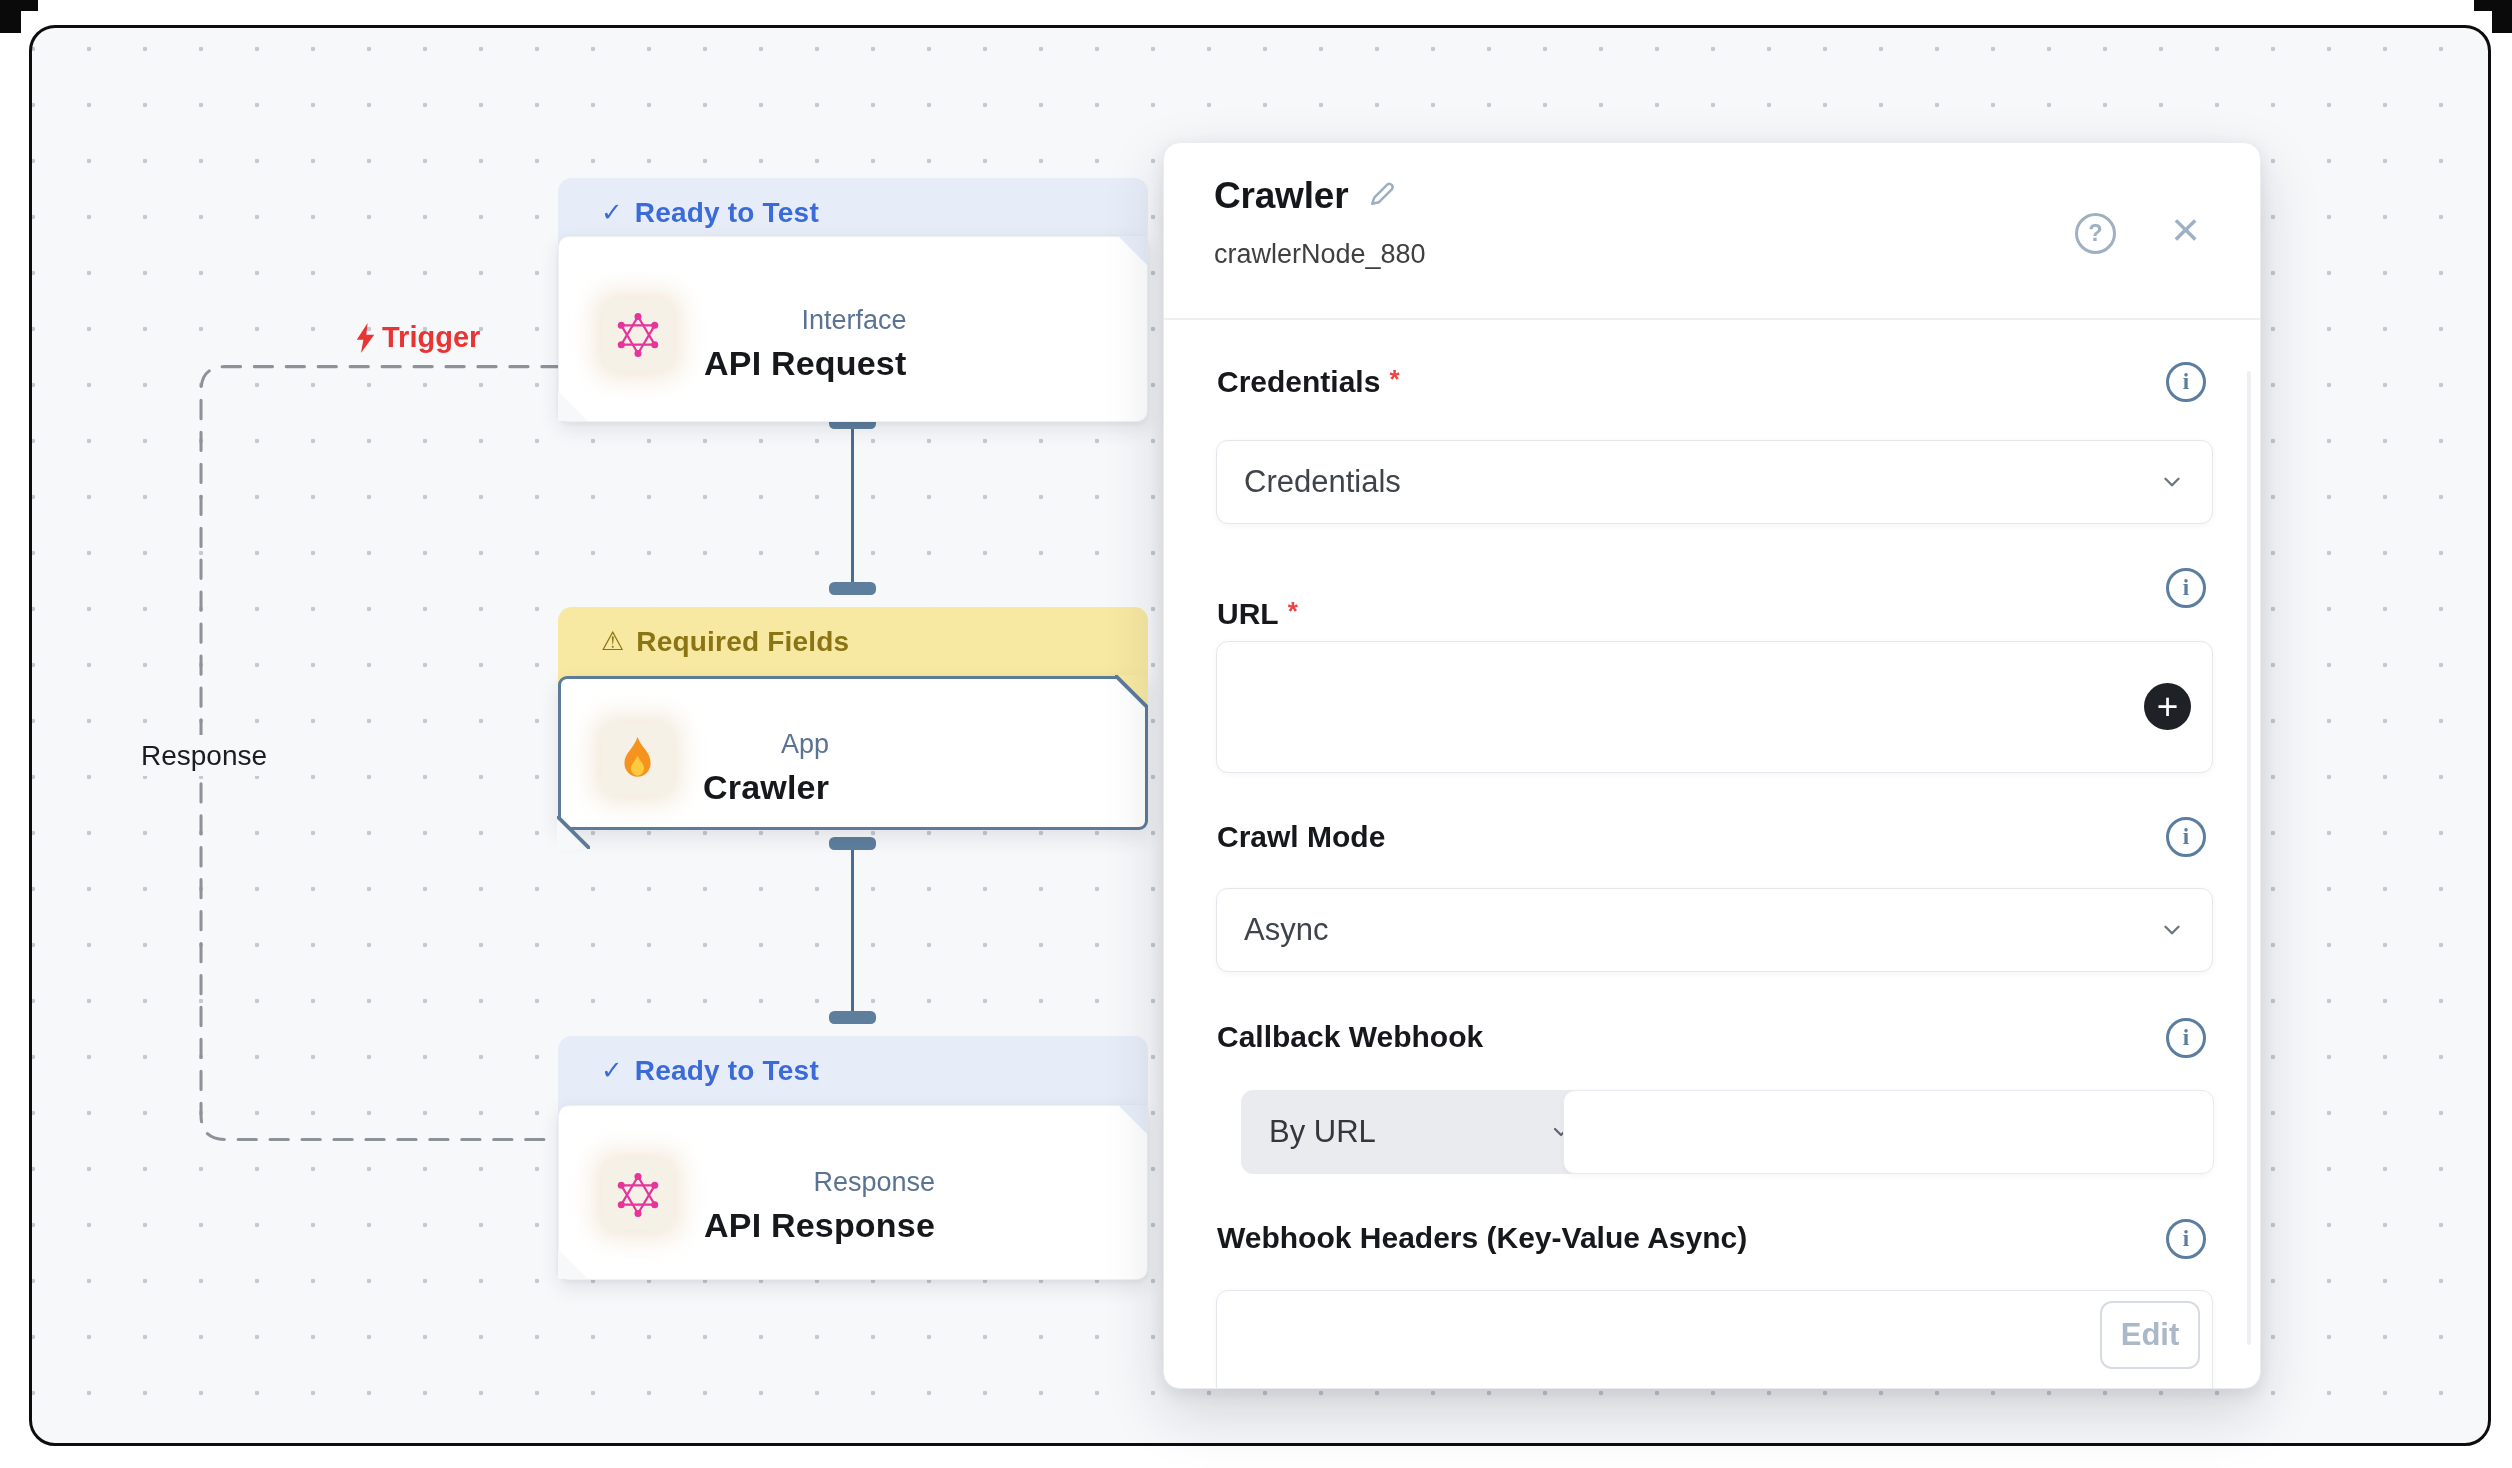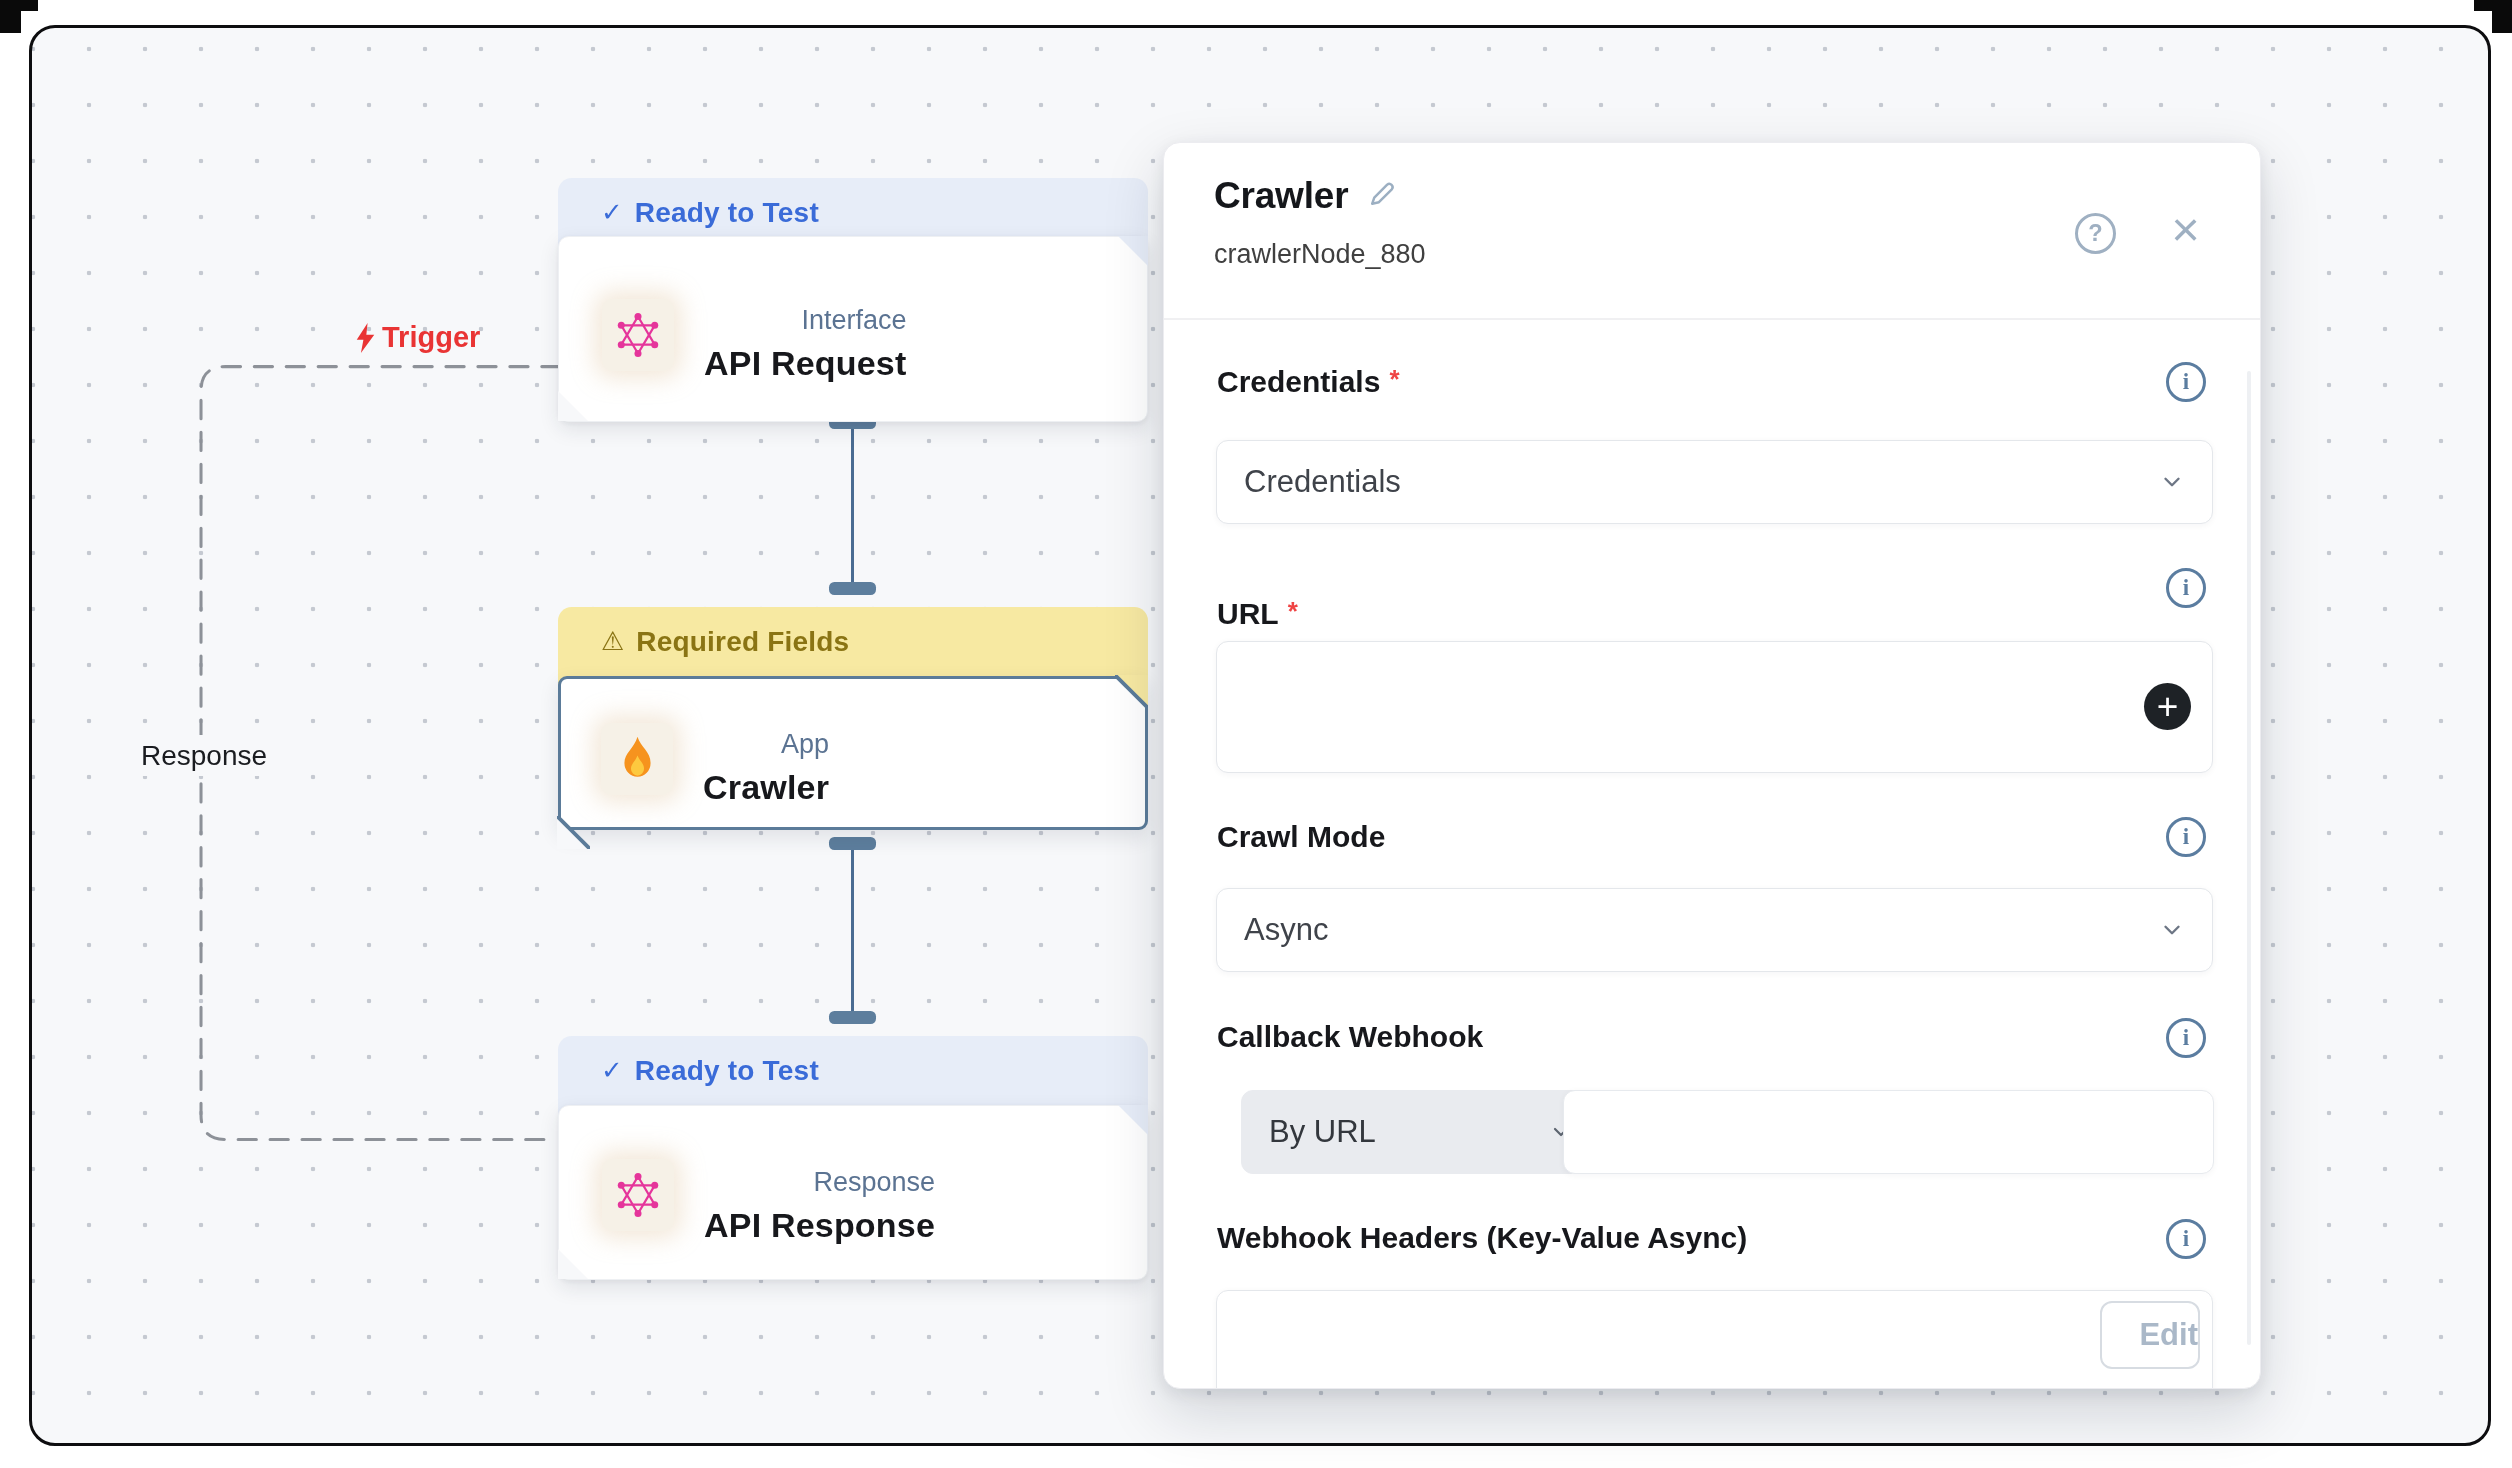--- a/index.html
+++ b/index.html
@@ -90,21 +90,21 @@
     position:absolute;width:47px;height:47px;border-radius:50%;background:#1e2226;color:#ffffff;
     display:flex;align-items:center;justify-content:center;font-size:37px;font-weight:400;line-height:47px;
   }
   .value-input{
     position:absolute;background:#ffffff;border:1.5px solid #e7eaee;border-radius:12px;box-sizing:border-box;
     font-size:30px;color:#3f434a;padding:0 23px;outline:none;box-shadow:0 1.5px 6px rgba(16,24,40,.04);
     font-family:"Liberation Sans","DejaVu Sans",sans-serif;
   }
   .edit-btn{
     position:absolute;width:100px;height:68px;border-radius:12px;border:2.3px solid #d7dce2;background:#ffffff;
-    display:flex;align-items:center;justify-content:flex-end;font-size:31px;font-weight:700;color:#aab8c8;
+    display:flex;align-items:center;justify-content:center;font-size:31px;font-weight:700;color:#aab8c8;
     box-sizing:border-box;
   }
   .scroll-track{position:absolute;width:3.8px;background:#eef0f3;border-radius:2.3px;}
 </style>
 </head>
 <body>
 
 <div class="abs canvas-frame"></div>
 
 <div class="abs corner-mark" style="left:0;top:0;width:38px;height:11.4px;"></div>

